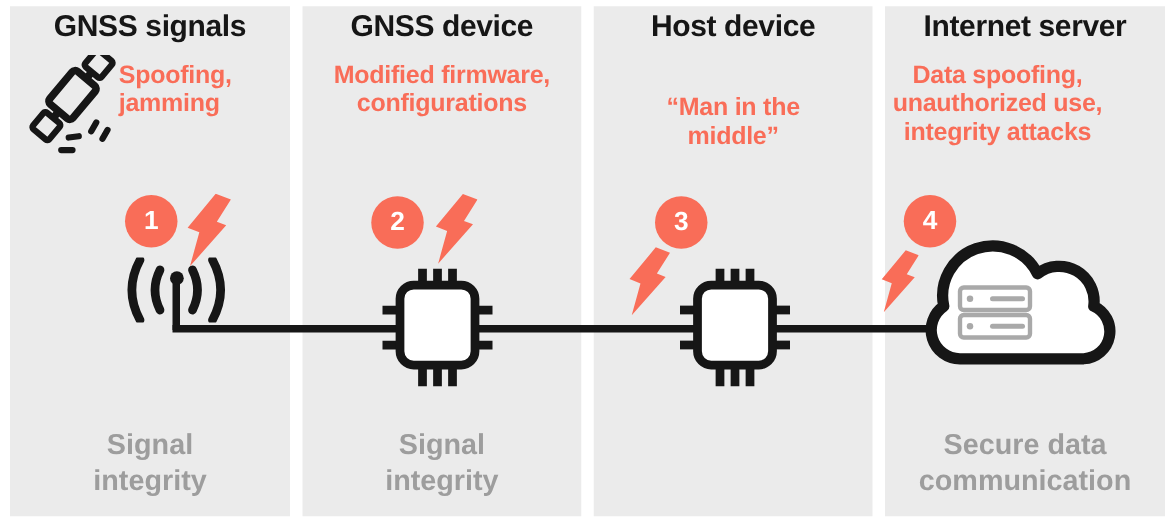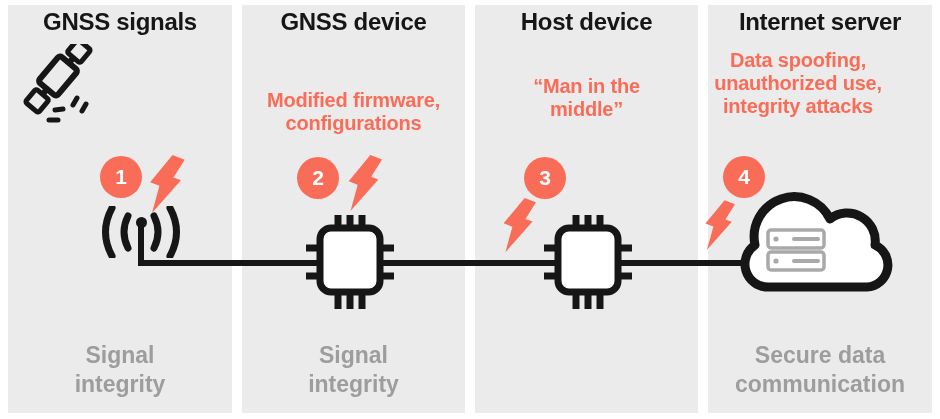--- a/index.html
+++ b/index.html
@@ -36,21 +36,23 @@
   <div class="panel" style="left:8px;width:224px;"></div>
   <div class="panel" style="left:242px;width:223px;"></div>
   <div class="panel" style="left:475px;width:223px;"></div>
   <div class="panel" style="left:708px;width:224px;"></div>
 
   <div class="title" style="left:8px;width:224px;">GNSS signals</div>
   <div class="title" style="left:242px;width:223px;">GNSS device</div>
   <div class="title" style="left:475px;width:223px;">Host device</div>
   <div class="title" style="left:708px;width:224px;">Internet server</div>
 
-  <div class="threat" style="left:242px;width:223px;margin-top:40px;">Modified firmware,
+  <div class="threat" style="left:95px;width:130px;text-align:left;">Spoofing,
+jamming</div>
+  <div class="threat" style="left:242px;width:223px;">Modified firmware,
 configurations</div>
   <div class="threat" style="left:475px;width:223px;margin-top:26px;">“Man in the
 middle”</div>
   <div class="threat" style="left:708px;width:180px;">Data spoofing,
 unauthorized use,
 integrity attacks</div>
 
   <div class="goal" style="left:8px;width:224px;">Signal
 integrity</div>
   <div class="goal" style="left:242px;width:223px;">Signal

